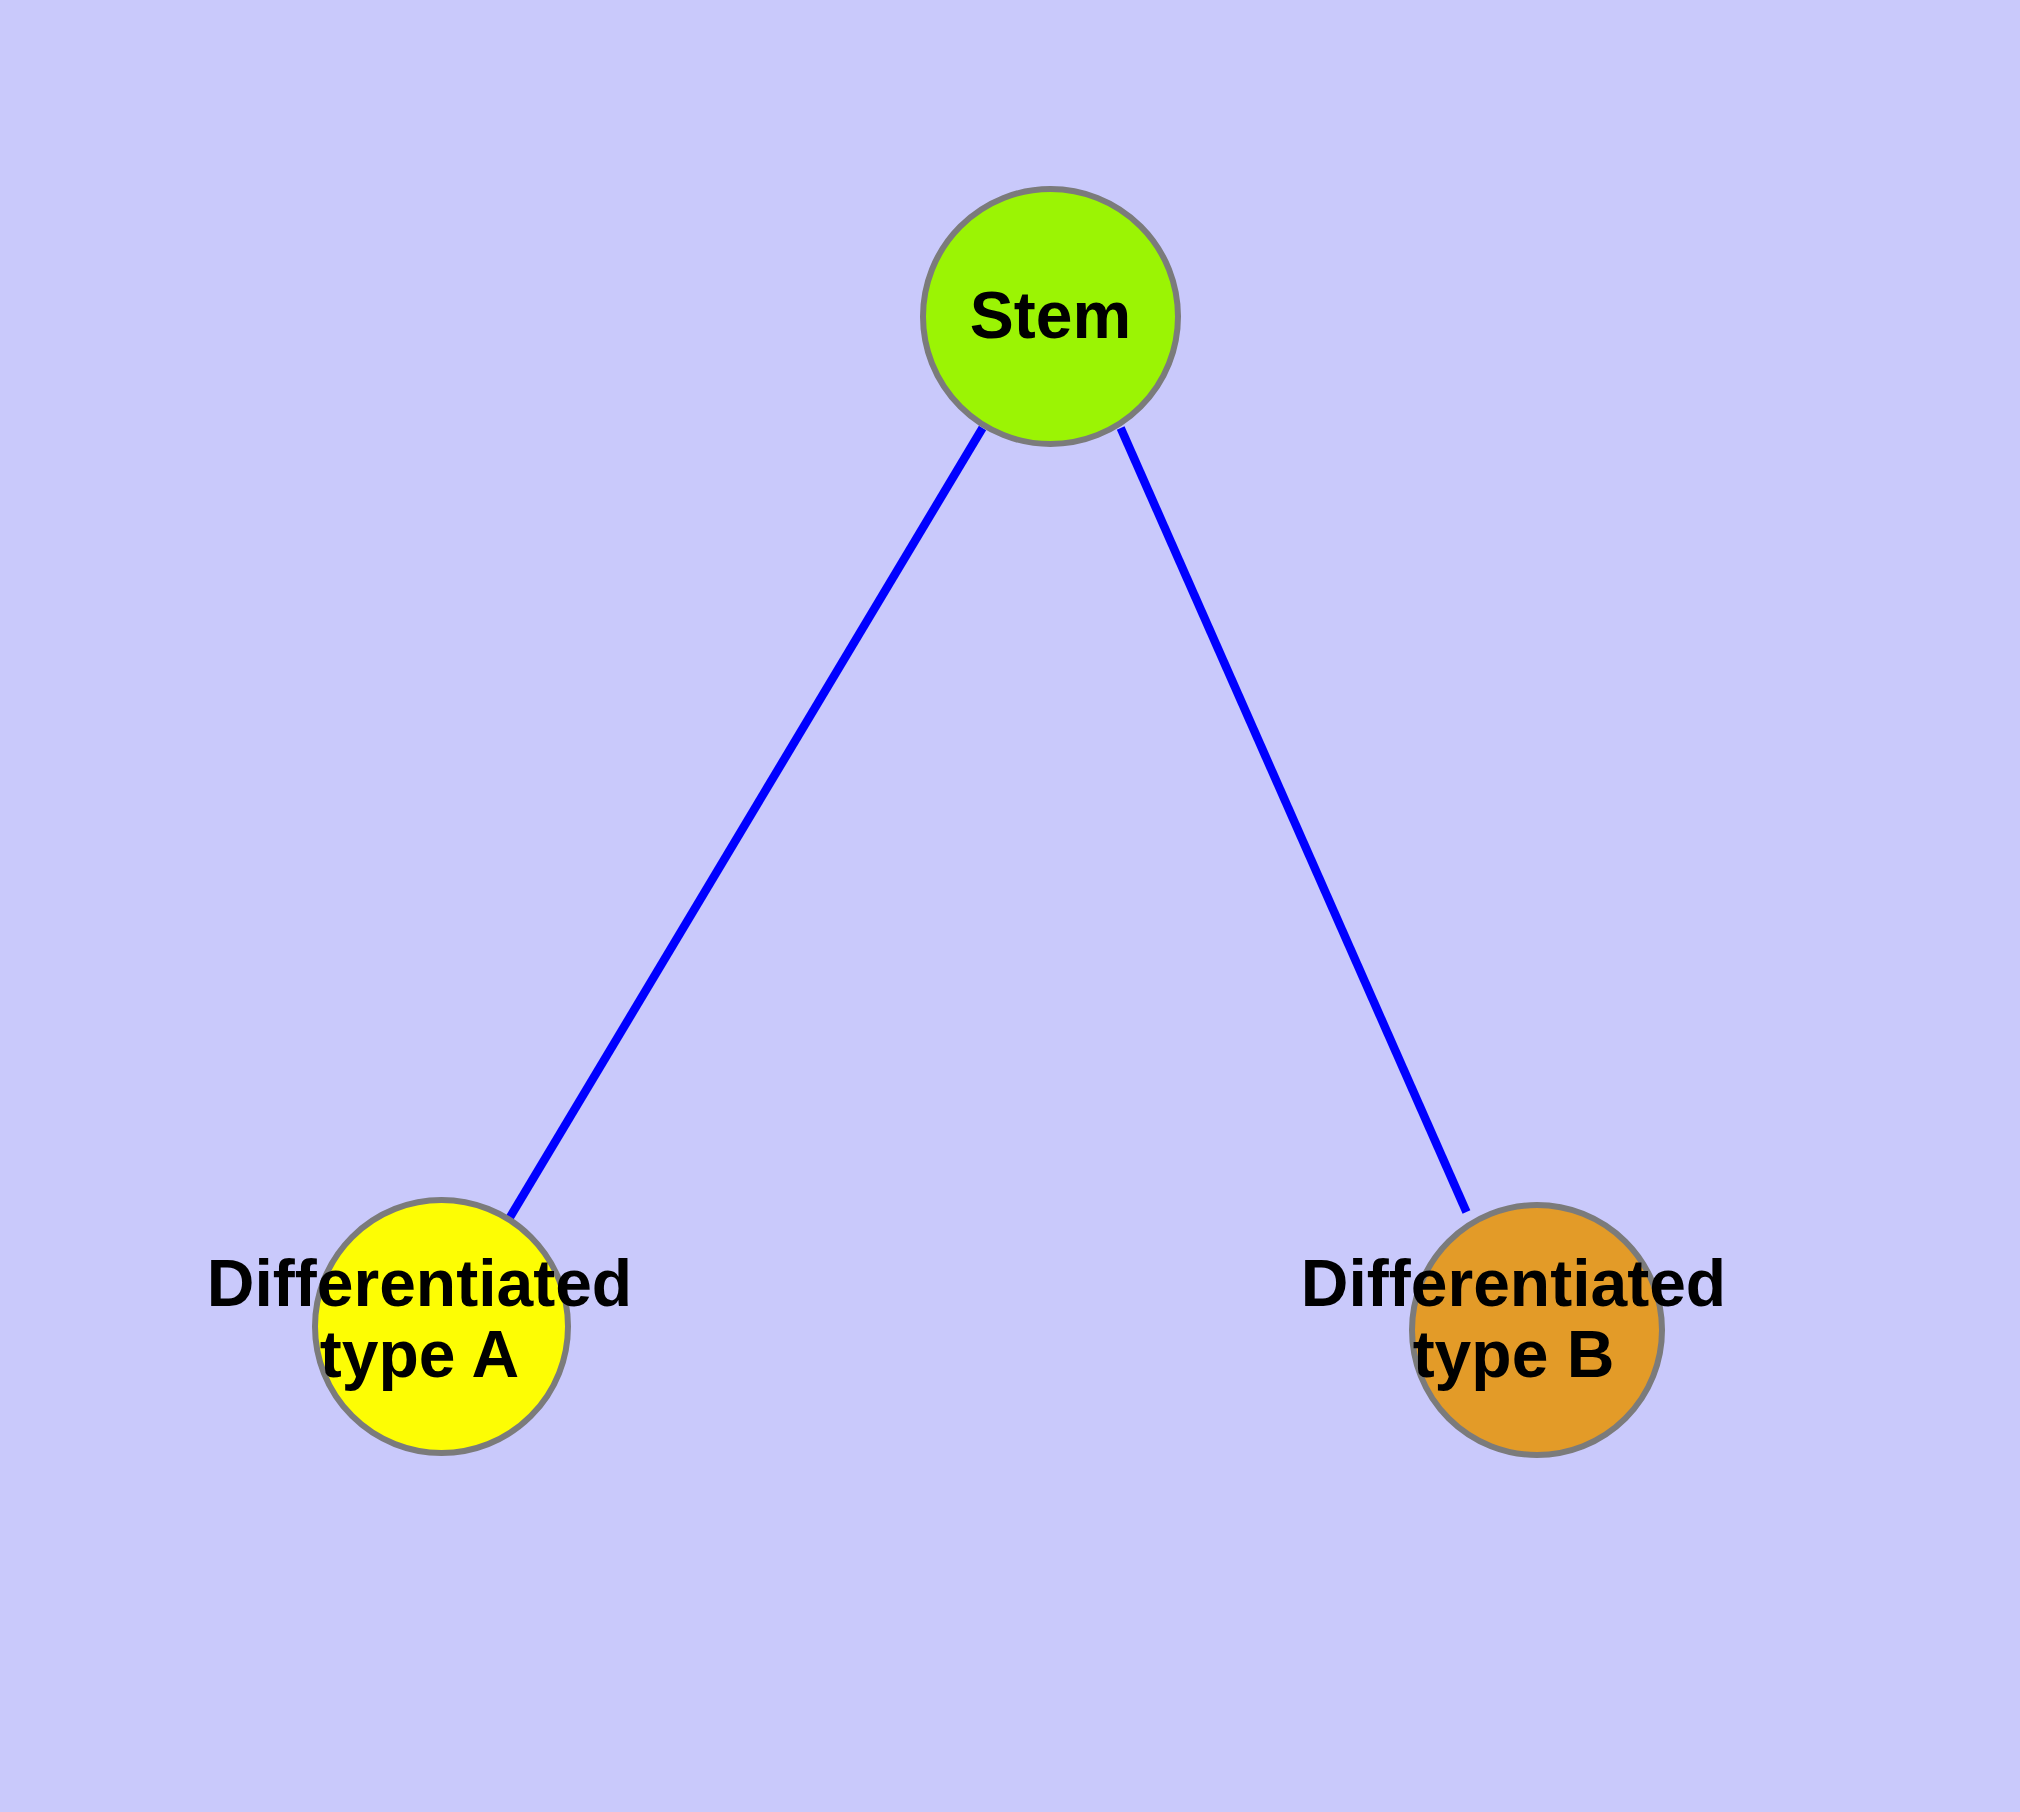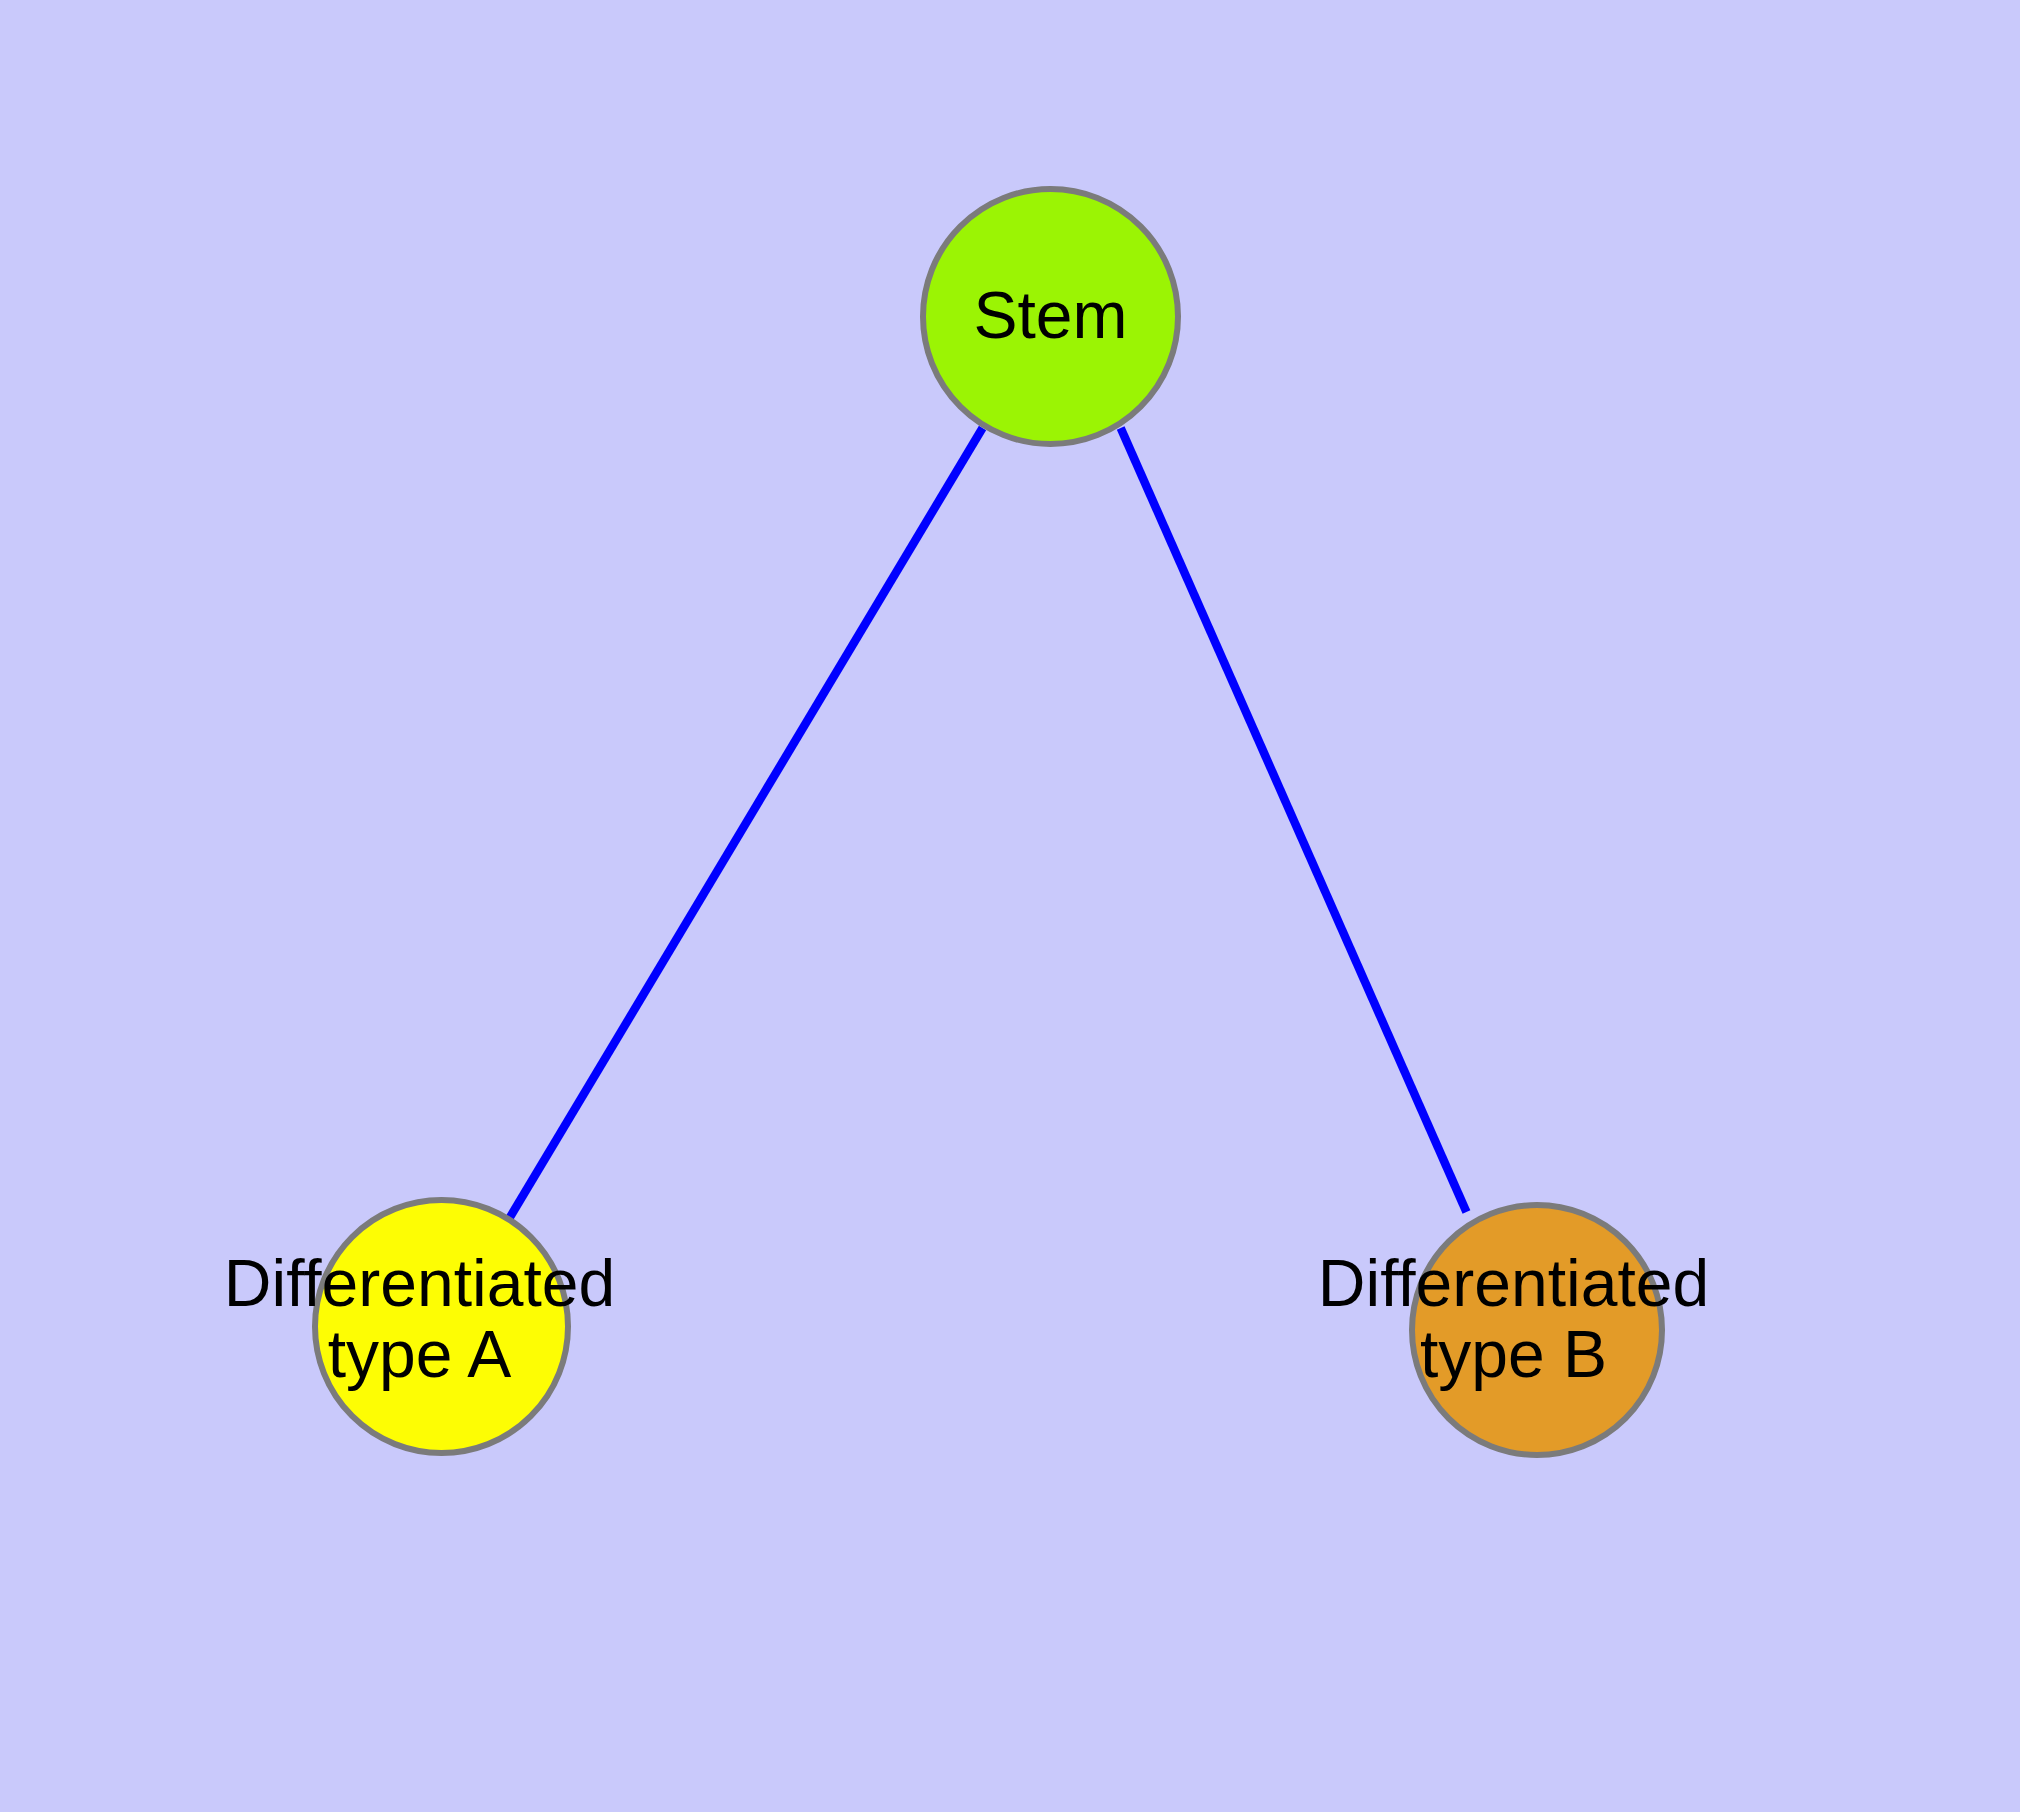--- a/index.html
+++ b/index.html
@@ -30,21 +30,21 @@
   .graph-node {
     position: absolute;
     border-radius: 50%;
     box-sizing: border-box;
     border: 6px solid #7b7b7b;
   }
   .node-label {
     position: absolute;
     text-align: center;
     color: #000000;
-    font-weight: normal;
+    font-weight: bold;
     font-family: "Liberation Sans", sans-serif;
     line-height: 1.08;
     white-space: pre;
     pointer-events: none;
   }
   #node-stem {
     left: 920px;
     top: 186px;
     width: 261px;
     height: 261px;

